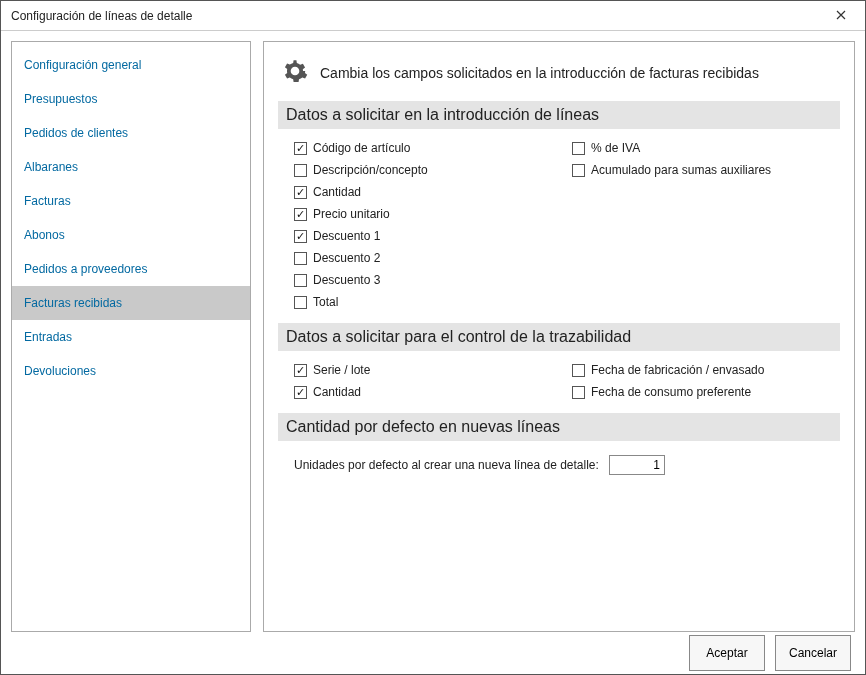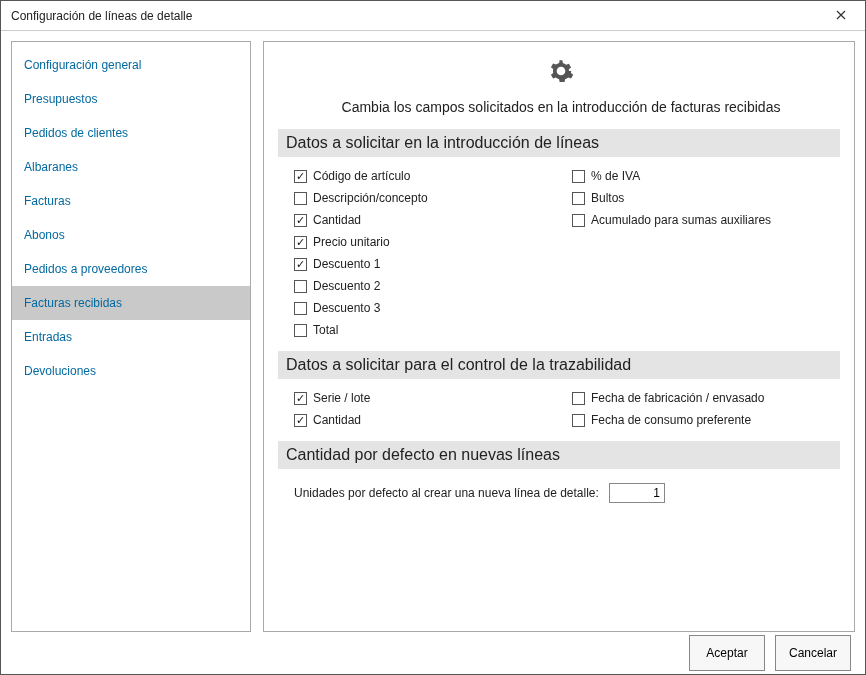--- a/index.html
+++ b/index.html
@@ -36,21 +36,21 @@
   }
   .sidebar-item {
     padding: 10px 12px;
     cursor: pointer;
     color: #0369a1;
   }
   .sidebar-item.selected { background: #c9c9c9; }
   .main {
     flex: 1; border: 1px solid #aaa; padding: 10px 14px; overflow: auto;
   }
-  .header-row { display: flex; align-items: center; gap: 12px; margin: 6px 0 14px 4px; flex-direction: column; }
+  .header-row { display: flex; align-items: center; gap: 12px; margin: 6px 0 14px 4px; }
   .gear-icon svg { width: 26px; height: 26px; fill: #555; }
   .page-title { font-size: 14px; color: #222; }
   .section-header {
     background: #e4e4e4; padding: 5px 8px; margin: 8px 0 10px 0; font-size: 16px;
   }
   .checkbox-columns { display: flex; gap: 10px; padding: 0 0 4px 16px; }
   .col { flex: 1; display: flex; flex-direction: column; gap: 4px; }
   .chk-row { display: flex; align-items: center; gap: 6px; line-height: 18px; }
   .chk {
     width: 13px; height: 13px; border: 1px solid #555; display: inline-flex;
@@ -152,24 +152,20 @@
               <span>Total</span>
             </div>
           </div>
         <div class="col" id="s1-right">
             <div class="chk-row">
               <span class="chk"></span>
               <span>% de IVA</span>
             </div>
             <div class="chk-row">
               <span class="chk"></span>
-              <span>Bultos</span>
-            </div>
-            <div class="chk-row">
-              <span class="chk"></span>
               <span>Acumulado para sumas auxiliares</span>
             </div>
           </div>
       </div>
 
       <div class="section-header">Datos a solicitar para el control de la trazabilidad</div>
       <div class="checkbox-columns">
         <div class="col" id="s2-left">
             <div class="chk-row">
               <span class="chk checked"></span>

